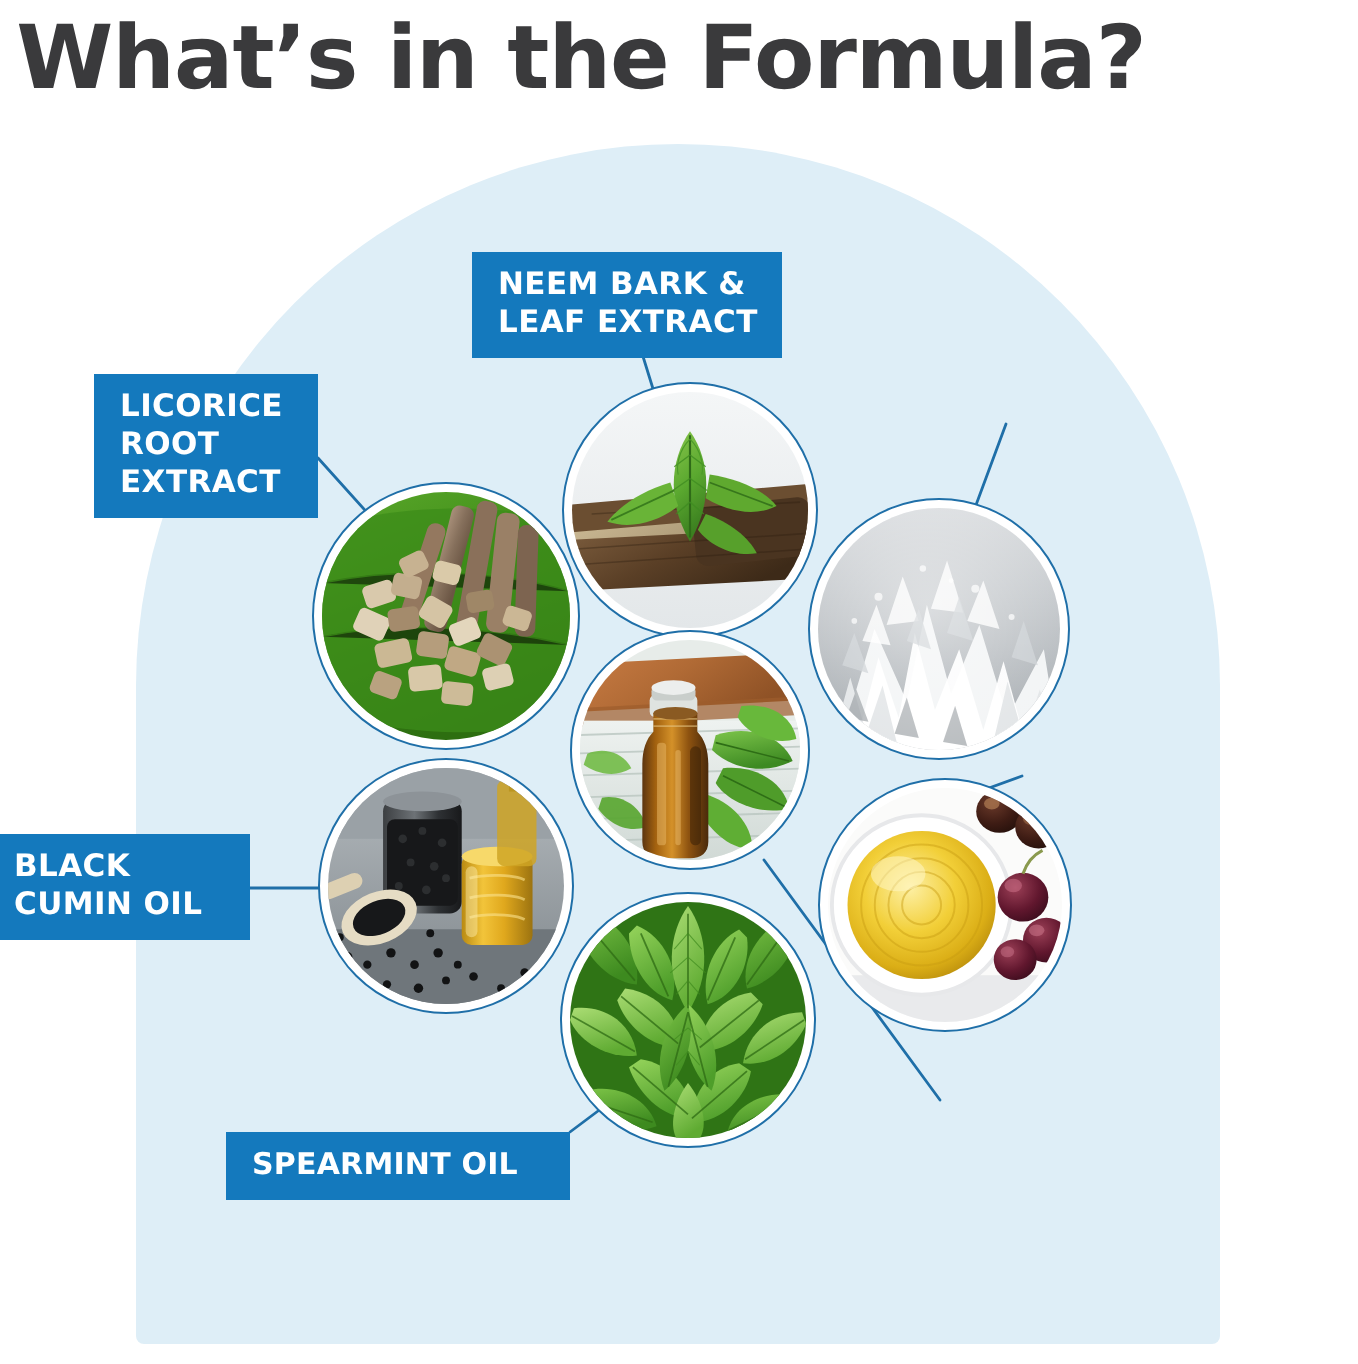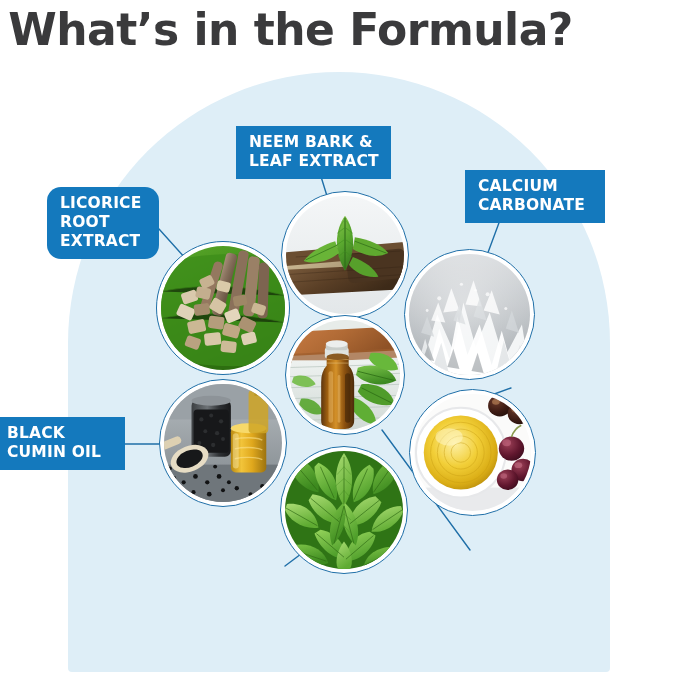--- a/index.html
+++ b/index.html
@@ -98,21 +98,21 @@
     white-space: pre-line;
     text-transform: uppercase;
   }
   .label.small {
     font-size: 15px;
     letter-spacing: 0.1px;
   }
 
   
   #label-neem      { left: 236px; top: 96px;  width: 155px; margin-top: 30px; }
-  #label-licorice  { left: 47px;  top: 187px; width: 112px; border-radius: 14px; }
+  #label-licorice  { left: 47px;  top: 187px; width: 112px; }
   #label-calcium   { left: 465px; top: 170px; width: 140px; }
   #label-peppermint{ left: 511px; top: 358px; width: 163px; }
   #label-blackcumin{ left: -6px;  top: 417px; width: 131px; }
   #label-spearmint { left: 113px; top: 566px; width: 172px; }
   #label-grape     { left: 441px; top: 550px; width: 101px; }
 
   
   #circle-neem      { left: 281px; top: 191px; width: 128px; height: 128px; }
   #circle-licorice  { left: 156px; top: 241px; width: 134px; height: 134px; }
   #circle-calcium   { left: 404px; top: 249px; width: 131px; height: 131px; }
@@ -585,22 +585,21 @@
     </div>
   </div>
 
   <div class="label" id="label-neem">NEEM BARK &amp;
 LEAF EXTRACT</div>
 
   <div class="label" id="label-licorice">LICORICE
 ROOT
 EXTRACT</div>
 
-  <div class="label" id="label-calcium">CALCIUM
-CARBONATE</div>
 
 
   <div class="label" id="label-blackcumin">BLACK
 CUMIN OIL</div>
 
+  <div class="label small" id="label-spearmint">SPEARMINT OIL</div>
 
 
 </div>
 
 </body></html>

